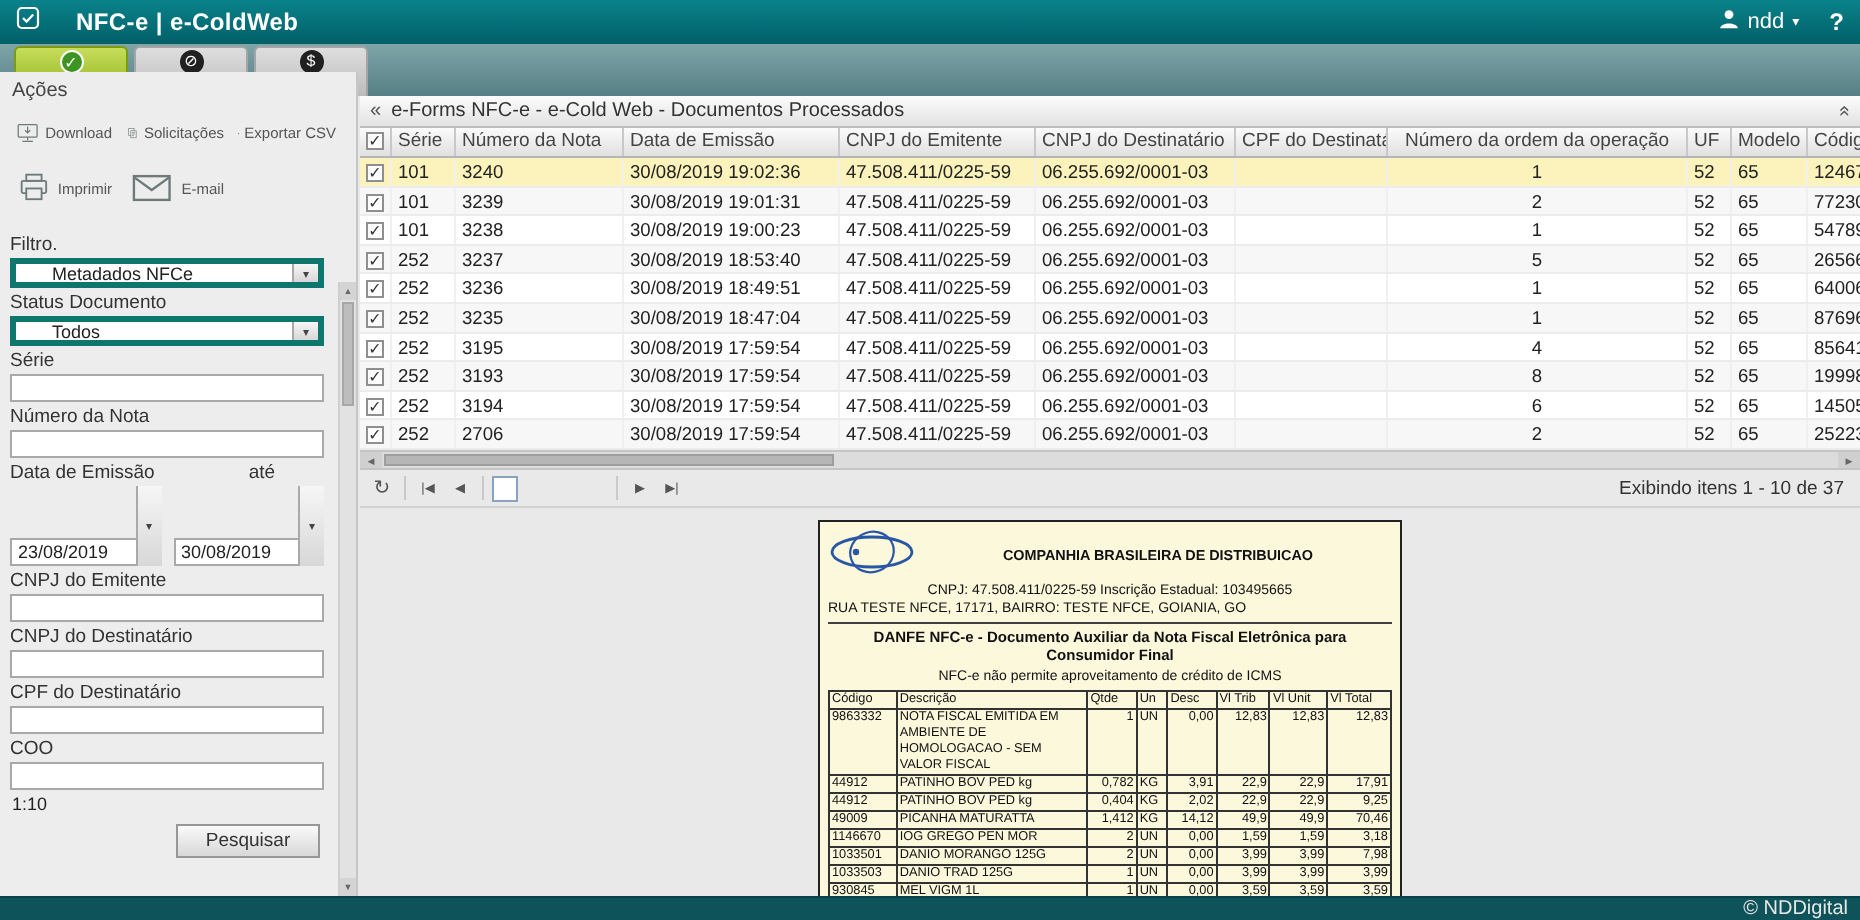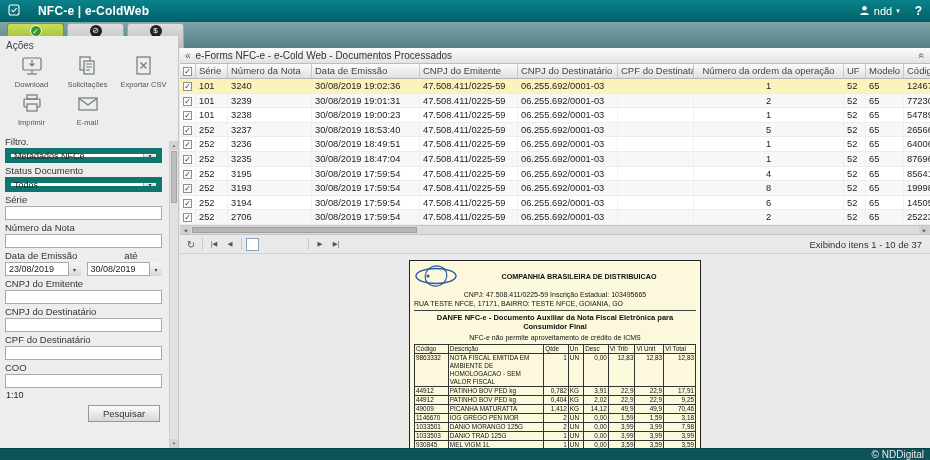--- a/index.html
+++ b/index.html
@@ -30,38 +30,38 @@
   .tab.active { background:linear-gradient(#c6dd5a,#8fb31d); border:1px solid #7a9b12; border-bottom:none; }
   .tab.active .tab-label { color:#fff; }
   .tab.inactive { background:linear-gradient(#dedede,#bcbcbc); border:1px solid #a5a5a5; border-bottom:none; }
   .tab.inactive .tab-label { color:#3a3a3a; }
 
   
   .sidebar { position:absolute; top:36px; left:0; width:179px; bottom:12px; background:#ededed;
     border-right:1px solid #c6c6c6; padding:3px 5px 0 5px; }
   .aside-title { font-size:10px; color:#444; margin:1px 0 2px 1px; }
   .actions { display:flex; flex-wrap:wrap; gap:4px 7px; padding:2px 0 8px 2px; }
-  .action-btn { width:49px; display:flex; flex-direction:column; align-items:center; gap:2px; cursor:pointer; }
+  .action-btn { width:49px; display:flex; flex-direction:row; align-items:center; gap:2px; cursor:pointer; }
   .action-btn .lbl { font-size:7.5px; color:#555; text-align:center; line-height:1; white-space:nowrap; }
   .act-svg { stroke:#6e7a7a; fill:none; stroke-width:1.2; }
 
   .filters { position:relative; padding-right:11px; }
   .f-label { font-size:9.5px; line-height:10px; color:#333; margin:3px 0 1px; white-space:nowrap; }
   .f-input { width:100%; height:14px; border:1px solid #a9a9a9; background:#fff; font-size:9px;
     padding:0 3px; font-family:inherit; color:#222; display:block; }
-  .f-select { position:relative; height:15px; border:6px solid #0f766e; background:#fff; display:flex;
-    align-items:center; font-size:9px; padding:0 15px 0 3px; color:#222; cursor:pointer; }
+  .f-select { position:relative; height:15px; border:3px solid #0f766e; background:#fff; display:flex;
+    align-items:center; font-size:9px; padding:0 15px 0 18px; color:#222; cursor:pointer; }
   .sel-btn { position:absolute; right:0; top:0; bottom:0; width:13px; border-left:1px solid #a9a9a9;
     background:linear-gradient(#f6f6f6,#d7d7d7); font-size:6px; display:flex; align-items:center;
     justify-content:center; color:#444; }
   .label-row { display:flex; }
   .label-row .ate { margin-left:47px; }
   .date-row { display:flex; gap:6px; }
   .date-field { flex:1; position:relative; }
-  .date-field .f-input { padding-right:14px; }
+  .date-field .f-input { padding-right:14px;margin-top:26px; }
   .coo-value { font-size:9px; color:#222; margin:2px 0 0 1px; }
   .search-row { display:flex; justify-content:flex-end; padding:5px 2px 0 0; }
   .search-btn { width:72px; height:17px; border:1px solid #979797; background:linear-gradient(#fafafa,#d8d8d8);
     font-size:9.5px; color:#333; font-family:inherit; cursor:pointer; }
 
   .side-scroll { position:absolute; top:105px; right:0; width:9px; bottom:0; background:#e2e2e2;
     border-left:1px solid #cfcfcf; display:flex; flex-direction:column; }
   .ss-btn { height:9px; font-size:4.5px; color:#666; display:flex; align-items:center; justify-content:center;
     background:#d4d4d4; cursor:pointer; }
   .ss-btn.bottom { margin-top:auto; }

